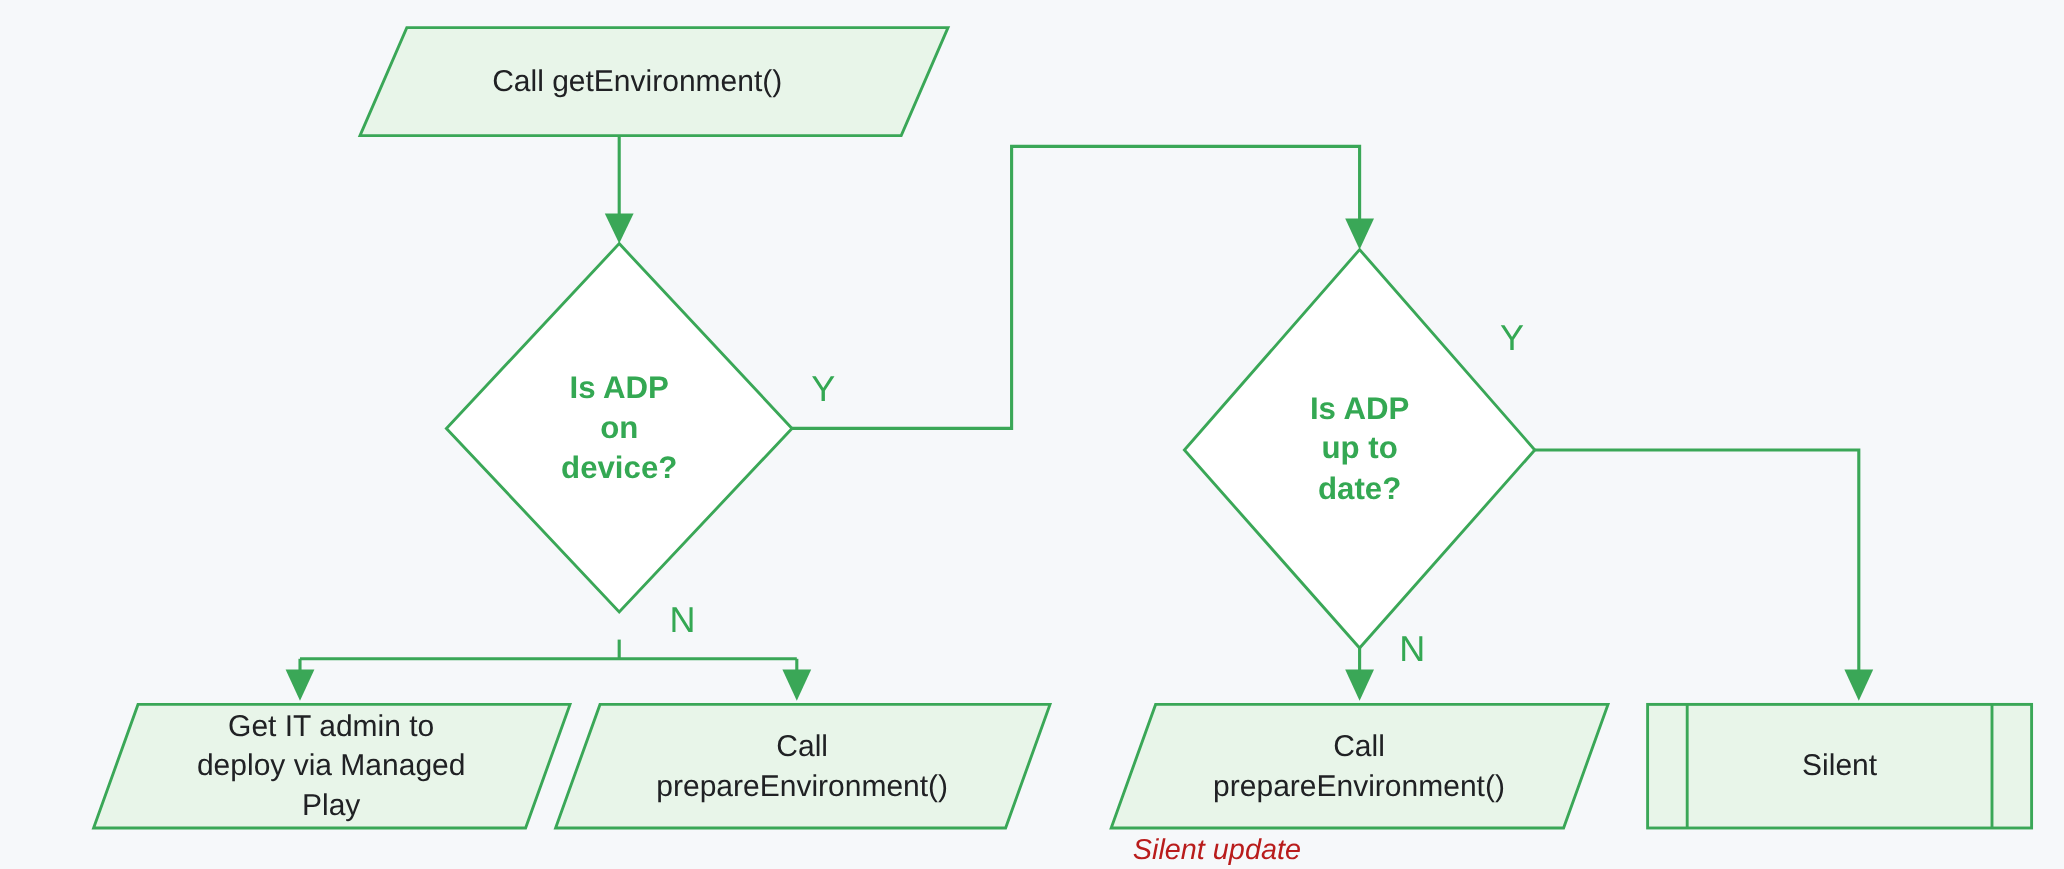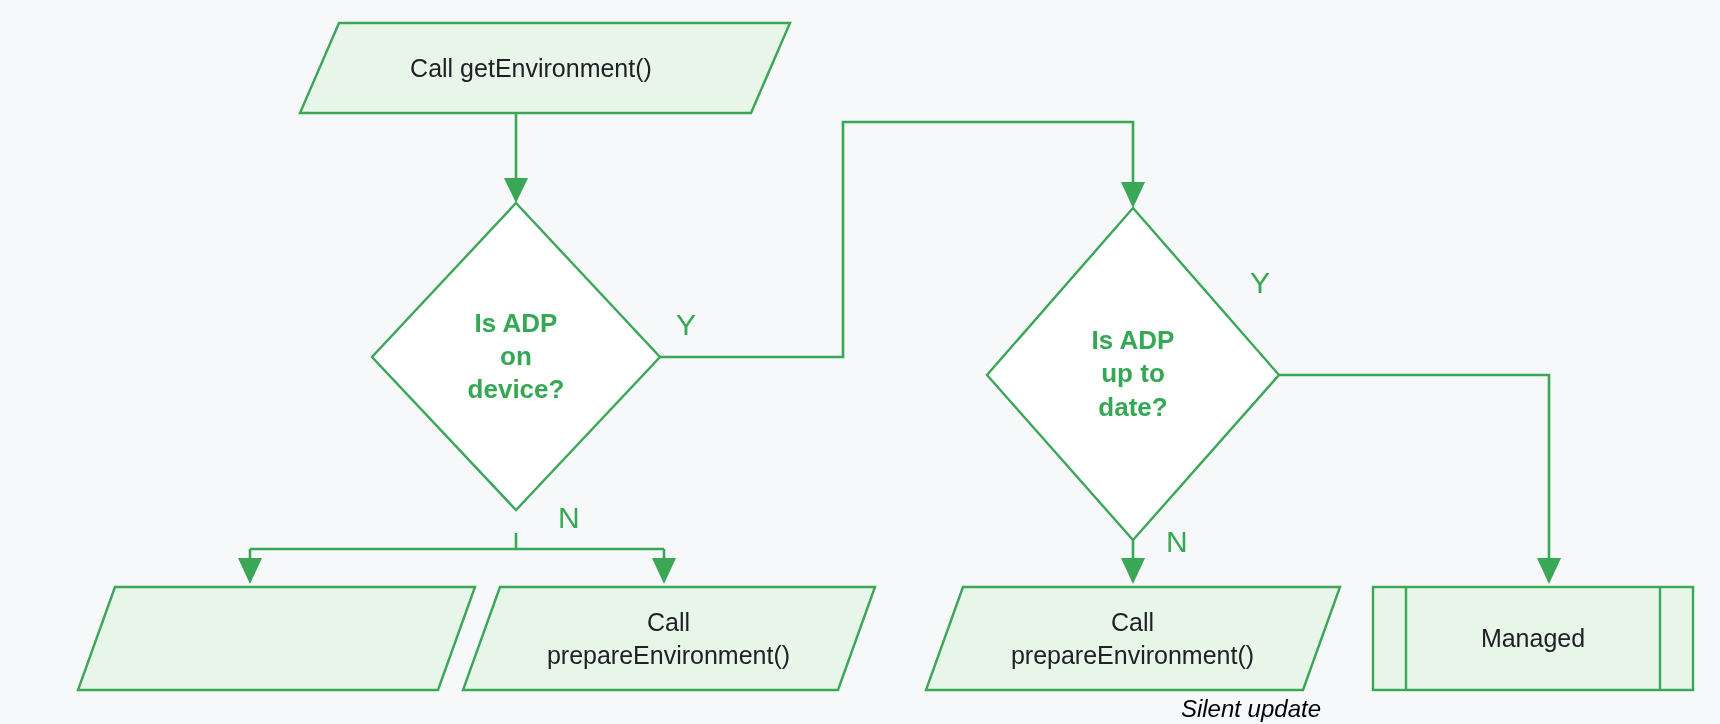--- a/index.html
+++ b/index.html
@@ -77,26 +77,26 @@
   }
   .edge-label {
     position: absolute;
     color: #34a853;
     font-size: 30px;
     font-family: "Liberation Sans", sans-serif;
     line-height: 1;
   }
   .note-label {
     position: absolute;
-    color: #000000;
+    color: #b91c1c;
     font-size: 24px;
     font-style: italic;
     font-family: "Liberation Sans", sans-serif;
     line-height: 1;
-    text-align: right;
+    text-align: left;
   }
 </style>
 </head>
 <body>
 
 <div id="flow-root">
 
   <svg class="flow-canvas" viewBox="0 0 1720 724">
 
     <g>
@@ -151,28 +151,31 @@
   <div class="node-label" style="left:286px; top:23px; width:490px; height:90px;">Call getEnvironment()</div>
 
   <div class="node-label decision" style="left:406px; top:203px; width:220px; height:307px;">Is ADP
 on
 device?</div>
 
   <div class="node-label decision" style="left:1023px; top:208px; width:220px; height:332px;">Is ADP
 up to
 date?</div>
 
+  <div class="node-label" style="left:96px; top:587px; width:360px; height:103px;">Get IT admin to
+deploy via Managed
+Play</div>
 
   <div class="node-label" style="left:481px; top:587px; width:375px; height:103px;">Call
 prepareEnvironment()</div>
 
   <div class="node-label" style="left:944px; top:587px; width:377px; height:103px;">Call
 prepareEnvironment()</div>
 
-  <div class="node-label" style="left:1406px; top:587px; width:254px; height:103px;">Managed</div>
+  <div class="node-label" style="left:1406px; top:587px; width:254px; height:103px;">Silent</div>
 
   <div class="edge-label" style="left:676px; top:310px;">Y</div>
 
   <div class="edge-label" style="left:558px; top:503px;">N</div>
 
   <div class="edge-label" style="left:1250px; top:268px;">Y</div>
 
   <div class="edge-label" style="left:1166px; top:527px;">N</div>
 
   <div class="note-label" style="left:944px; top:697px; width:377px;">Silent update</div>

